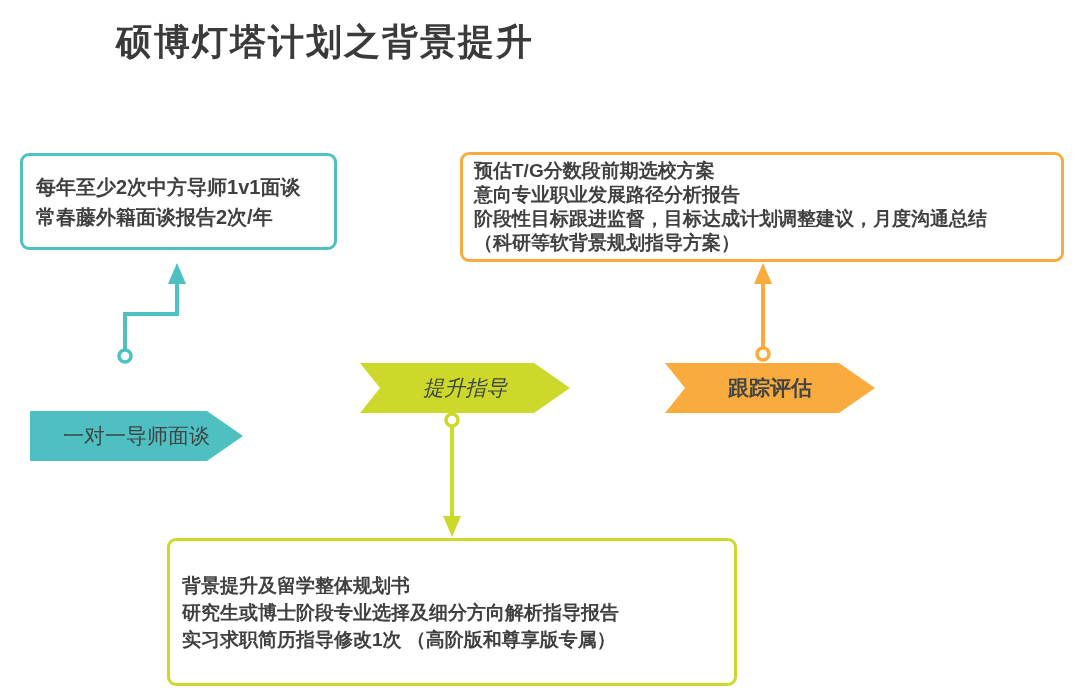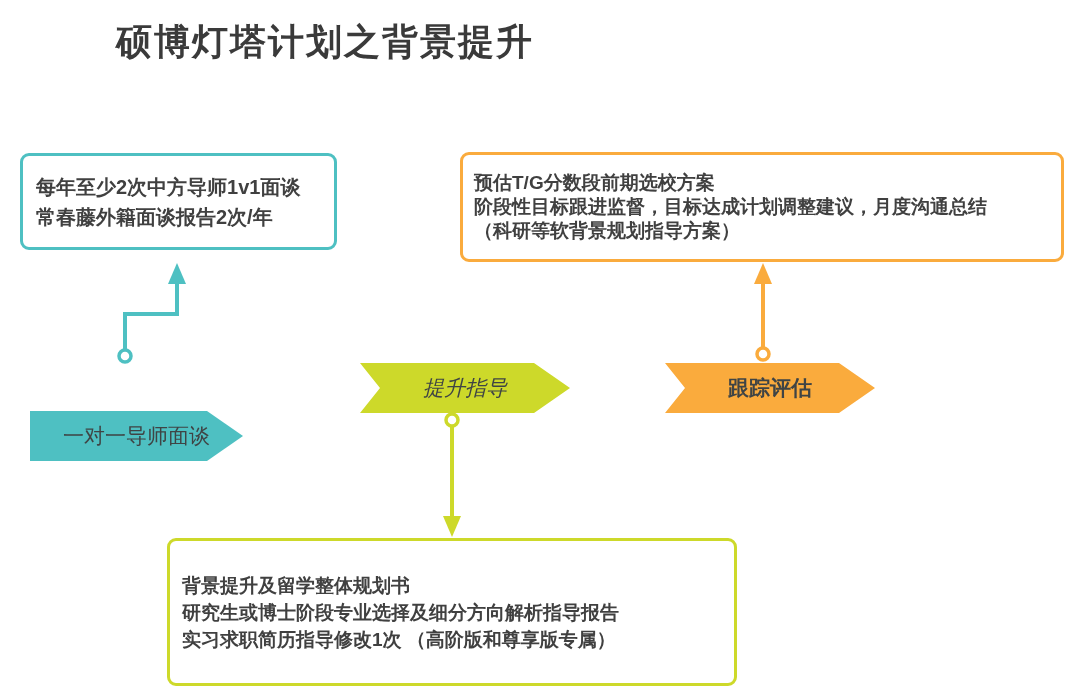--- a/index.html
+++ b/index.html
@@ -93,20 +93,21 @@
 
   <h1 class="title">硕博灯塔计划之背景提升</h1>
 
   <div class="box box-mentor">
     <div class="line">每年至少2次中方导师1v1面谈</div>
     <div class="line">常春藤外籍面谈报告2次/年</div>
   </div>
 
   <div class="box box-tracking">
     <div class="line">预估T/G分数段前期选校方案</div>
+    <div class="line">意向专业职业发展路径分析报告</div>
     <div class="line">阶段性目标跟进监督，目标达成计划调整建议，月度沟通总结</div>
     <div class="line">（科研等软背景规划指导方案）</div>
   </div>
 
   <div class="box box-guidance">
     <div class="line">背景提升及留学整体规划书</div>
     <div class="line">研究生或博士阶段专业选择及细分方向解析指导报告</div>
     <div class="line">实习求职简历指导修改1次 （高阶版和尊享版专属）</div>
   </div>
 

